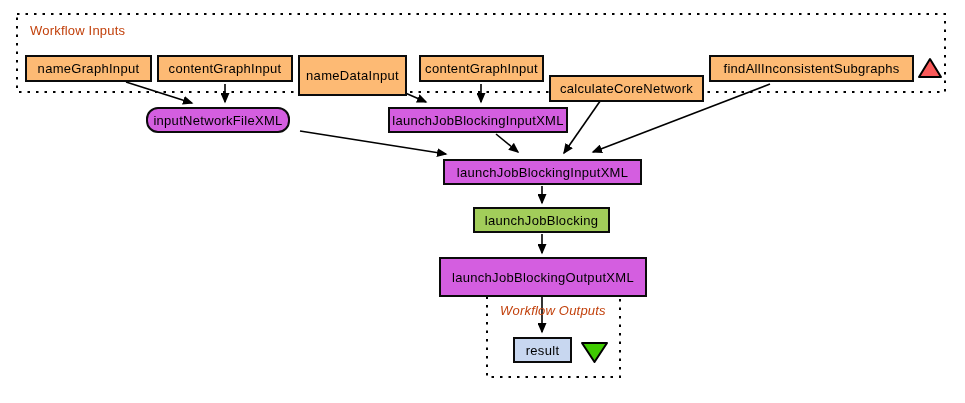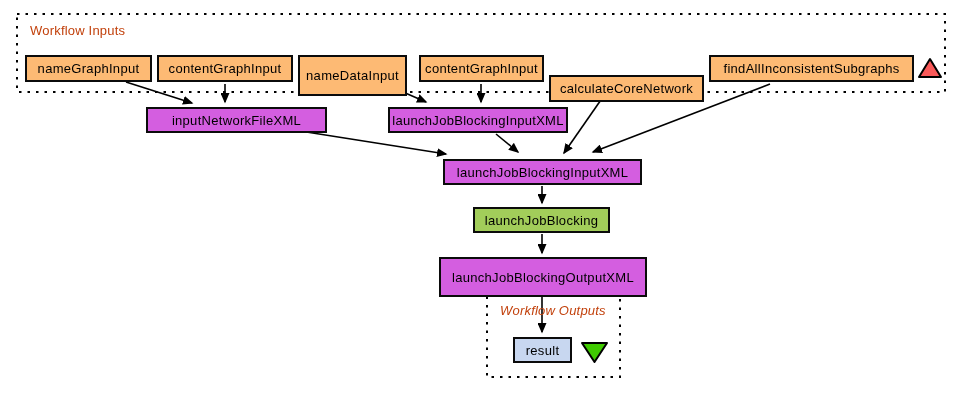--- a/index.html
+++ b/index.html
@@ -42,21 +42,21 @@
     white-space: nowrap;
   }
 
   
   #n-nameGraphInput    { left: 25px;  top: 55px;  width: 127px; height: 27px; }
   #n-contentGraphInput { left: 157px; top: 55px;  width: 136px; height: 27px; }
   #n-nameDataInput     { left: 298px; top: 55px;  width: 109px; height: 41px; }
   #n-contentDataInput  { left: 419px; top: 55px;  width: 125px; height: 27px; }
   #n-calculateCoreNetwork { left: 549px; top: 55px; width: 155px; height: 27px; margin-top: 20px; }
   #n-findAllInconsistentSubgraphs { left: 709px; top: 55px; width: 205px; height: 27px; }
-  #n-inputNetworkFileXML      { left: 146px; top: 107px; width: 181px; height: 26px; }
+  #n-inputNetworkFileXML      { left: 146px; top: 107px; width: 144px; height: 26px; border-radius: 12px; }
   #n-inputObservationsFileXML { left: 388px; top: 107px; width: 180px; height: 26px; }
   #n-launchJobBlockingInputXML  { left: 443px; top: 159px; width: 199px; height: 26px; }
   #n-launchJobBlocking          { left: 473px; top: 207px; width: 137px; height: 26px; text-align: right; }
   #n-launchJobBlockingOutputXML { left: 439px; top: 257px; width: 208px; height: 40px; }
   #n-result { left: 513px; top: 337px; width: 59px; height: 26px; }
 
   #lbl-inputs  { left: 30px;  top: 23px; }
   #lbl-outputs { left: 500px; top: 303px; font-style: italic; }
 </style>
 </head>

